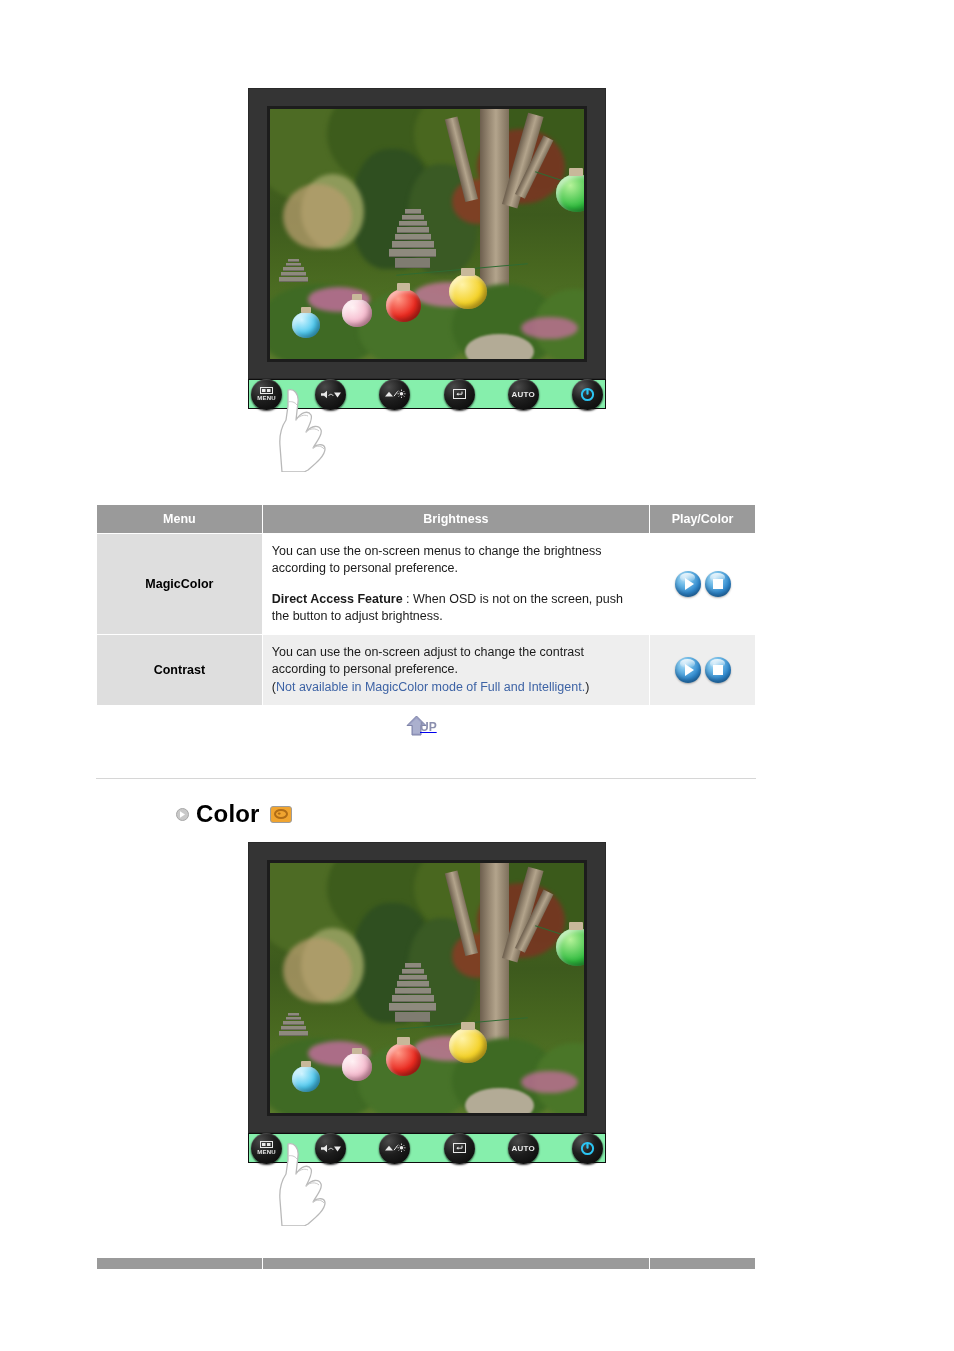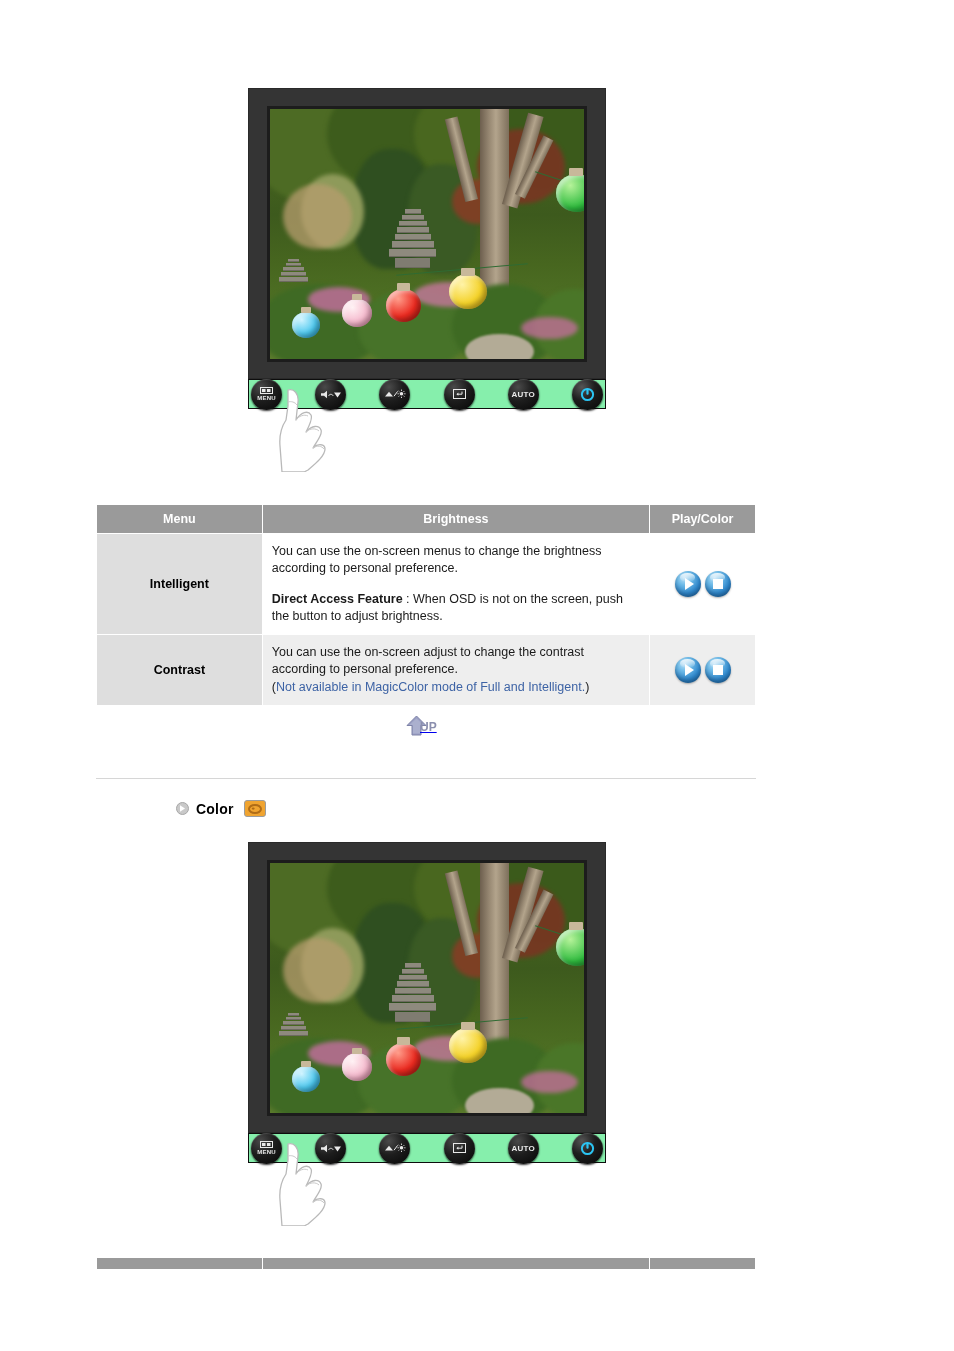--- a/index.html
+++ b/index.html
@@ -258,21 +258,21 @@
     top: 800px;
     display: flex;
     align-items: center;
     gap: 7px;
   }
   .bullet-arrow {
     width: 13px; height: 13px;
     display: inline-block;
   }
   .section-title {
-    font-size: 14px;
+    font-size: 24px;
     font-weight: bold;
     color: #000;
     letter-spacing: .2px;
   }
   .color-chip {
     width: 22px; height: 17px;
     border-radius: 3px;
     background: #f0a430;
     border: 1px solid #9c9c9c;
     display: inline-flex;
@@ -435,21 +435,21 @@
   </colgroup>
   <thead>
     <tr>
       <th>Menu</th>
       <th>Brightness</th>
       <th>Play/Color</th>
     </tr>
   </thead>
   <tbody>
     <tr>
-      <td class="menu-cell">Intelligent</td>
+      <td class="menu-cell">MagicColor</td>
       <td class="desc-cell">
         <p class="desc-para">You can use the on-screen menus to change the brightness according to personal preference.</p>
         <div class="desc-gap"></div>
         <p class="desc-para"><span class="bold-lead">Direct Access Feature</span><span> : When OSD is not on the screen, push the button to adjust brightness.</span></p>
       </td>
       <td class="play-cell">
         <span class="pbtn"><span class="glyph">
               <span class="tri"></span>
             </span></span><span class="pbtn"><span class="glyph">
               <span class="sq"></span>

